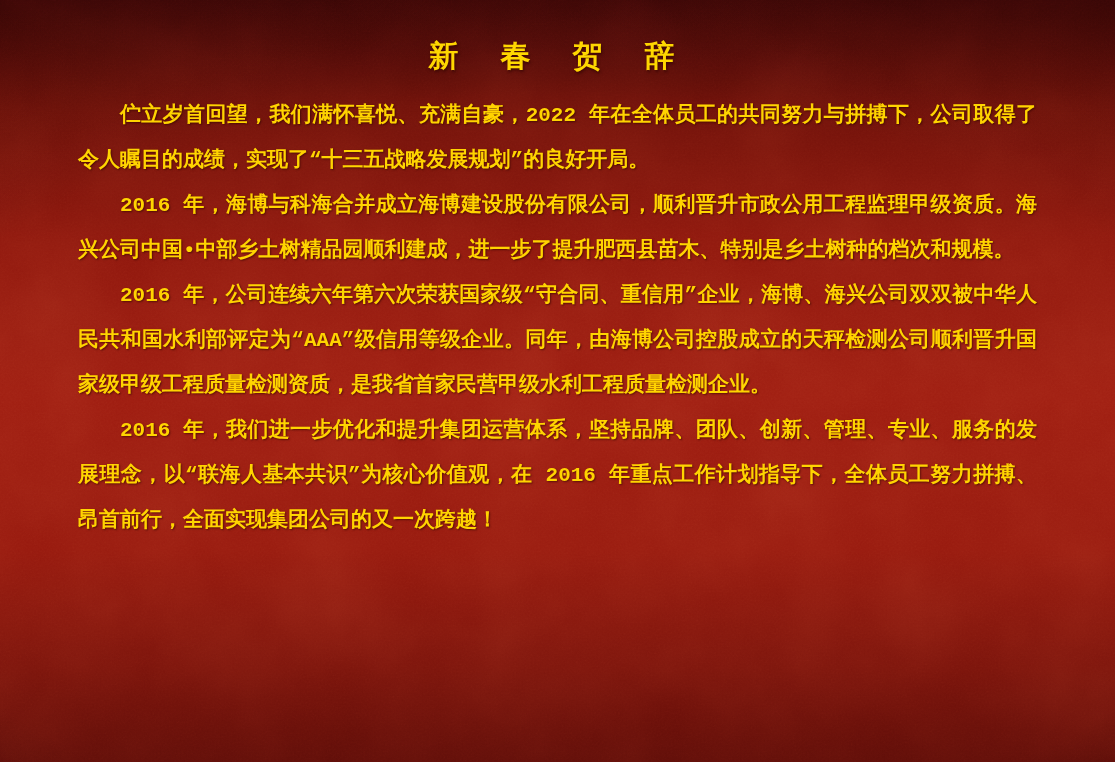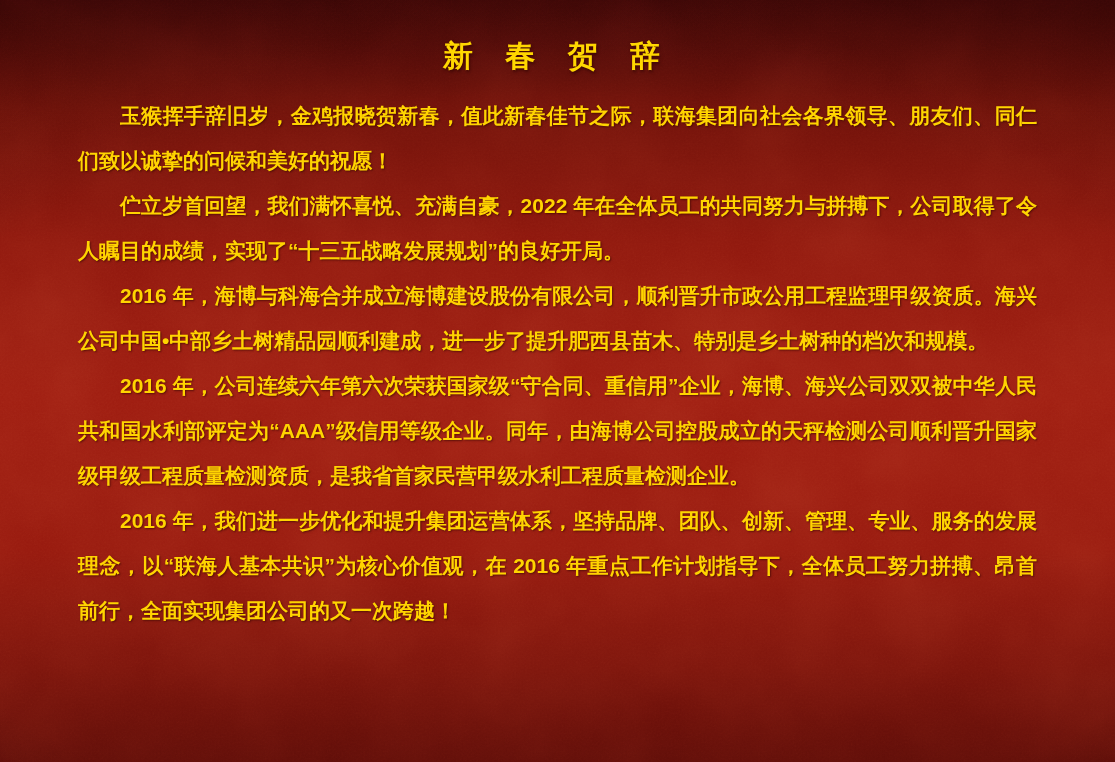--- a/index.html
+++ b/index.html
@@ -4,21 +4,21 @@
 <style>
   html, body { margin: 0; padding: 0; background: #1a0303; }
   .slide {
     position: relative;
     width: 1115px;
     height: 762px;
     overflow: hidden;
     background:
       radial-gradient(ellipse 140% 110% at 50% 62%, rgba(0,0,0,0) 45%, rgba(25,2,2,0.55) 100%),
       linear-gradient(180deg, #3c0706 0%, #6e1009 14%, #8f170d 32%, #9e1c10 52%, #97190e 72%, #7a130b 88%, #5e0d08 100%);
-    font-family: Liberation Sans, sans-serif;
+    font-family: Liberation Mono, monospace;
   }
   .texture {
     position: absolute;
     inset: 0;
     mix-blend-mode: soft-light;
     opacity: 0.8;
     pointer-events: none;
   }
   .content {
     position: absolute;
@@ -64,21 +64,20 @@
       <feColorMatrix type="saturate" values="0"></feColorMatrix>
     </filter>
     <rect width="1115" height="762" filter="url(#mottle)" opacity="0.55"></rect>
     <rect width="1115" height="762" filter="url(#grain)" opacity="0.28"></rect>
   </svg>
 
   <div class="content">
     <h1 class="title">新 春 贺 辞</h1>
 
     <div class="body-text">
-      <p>玉猴挥手辞旧岁，金鸡报晓贺新春，值此新春佳节之际，联海集团向社会各界领导、朋友们、同仁们致以诚挚的问候和美好的祝愿！</p>
       <p>伫立岁首回望，我们满怀喜悦、充满自豪，2022 年在全体员工的共同努力与拼搏下，公司取得了令人瞩目的成绩，实现了“十三五战略发展规划”的良好开局。</p>
       <p>2016 年，海博与科海合并成立海博建设股份有限公司，顺利晋升市政公用工程监理甲级资质。海兴公司中国•中部乡土树精品园顺利建成，进一步了提升肥西县苗木、特别是乡土树种的档次和规模。</p>
       <p>2016 年，公司连续六年第六次荣获国家级“守合同、重信用”企业，海博、海兴公司双双被中华人民共和国水利部评定为“AAA”级信用等级企业。同年，由海博公司控股成立的天秤检测公司顺利晋升国家级甲级工程质量检测资质，是我省首家民营甲级水利工程质量检测企业。</p>
       <p>2016 年，我们进一步优化和提升集团运营体系，坚持品牌、团队、创新、管理、专业、服务的发展理念，以“联海人基本共识”为核心价值观，在 2016 年重点工作计划指导下，全体员工努力拼搏、昂首前行，全面实现集团公司的又一次跨越！</p>
     </div>
   </div>
 
 </div>
 
 </body></html>

